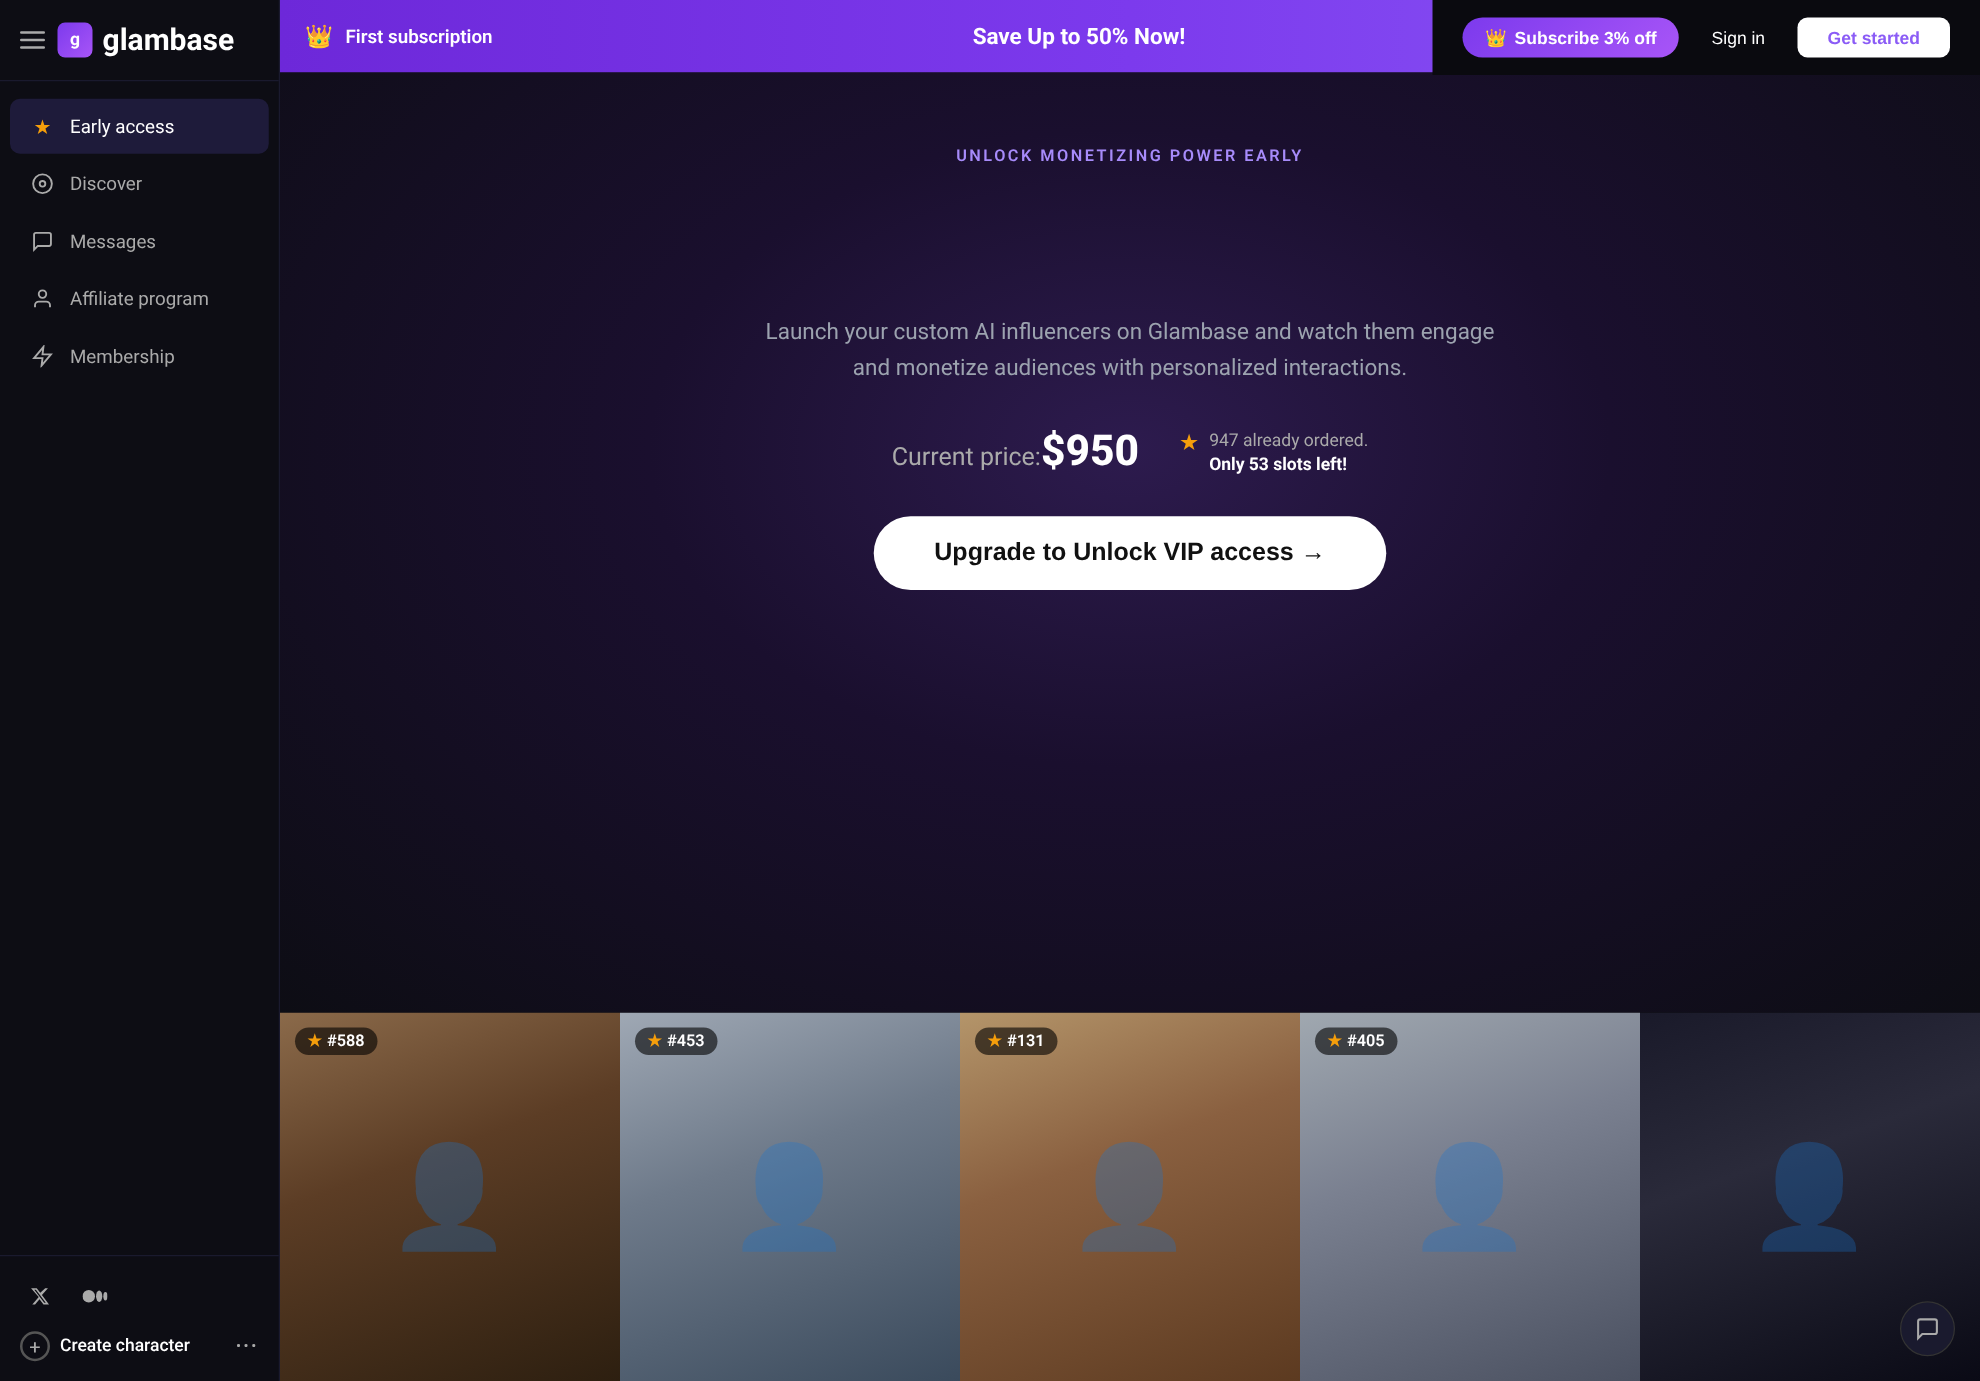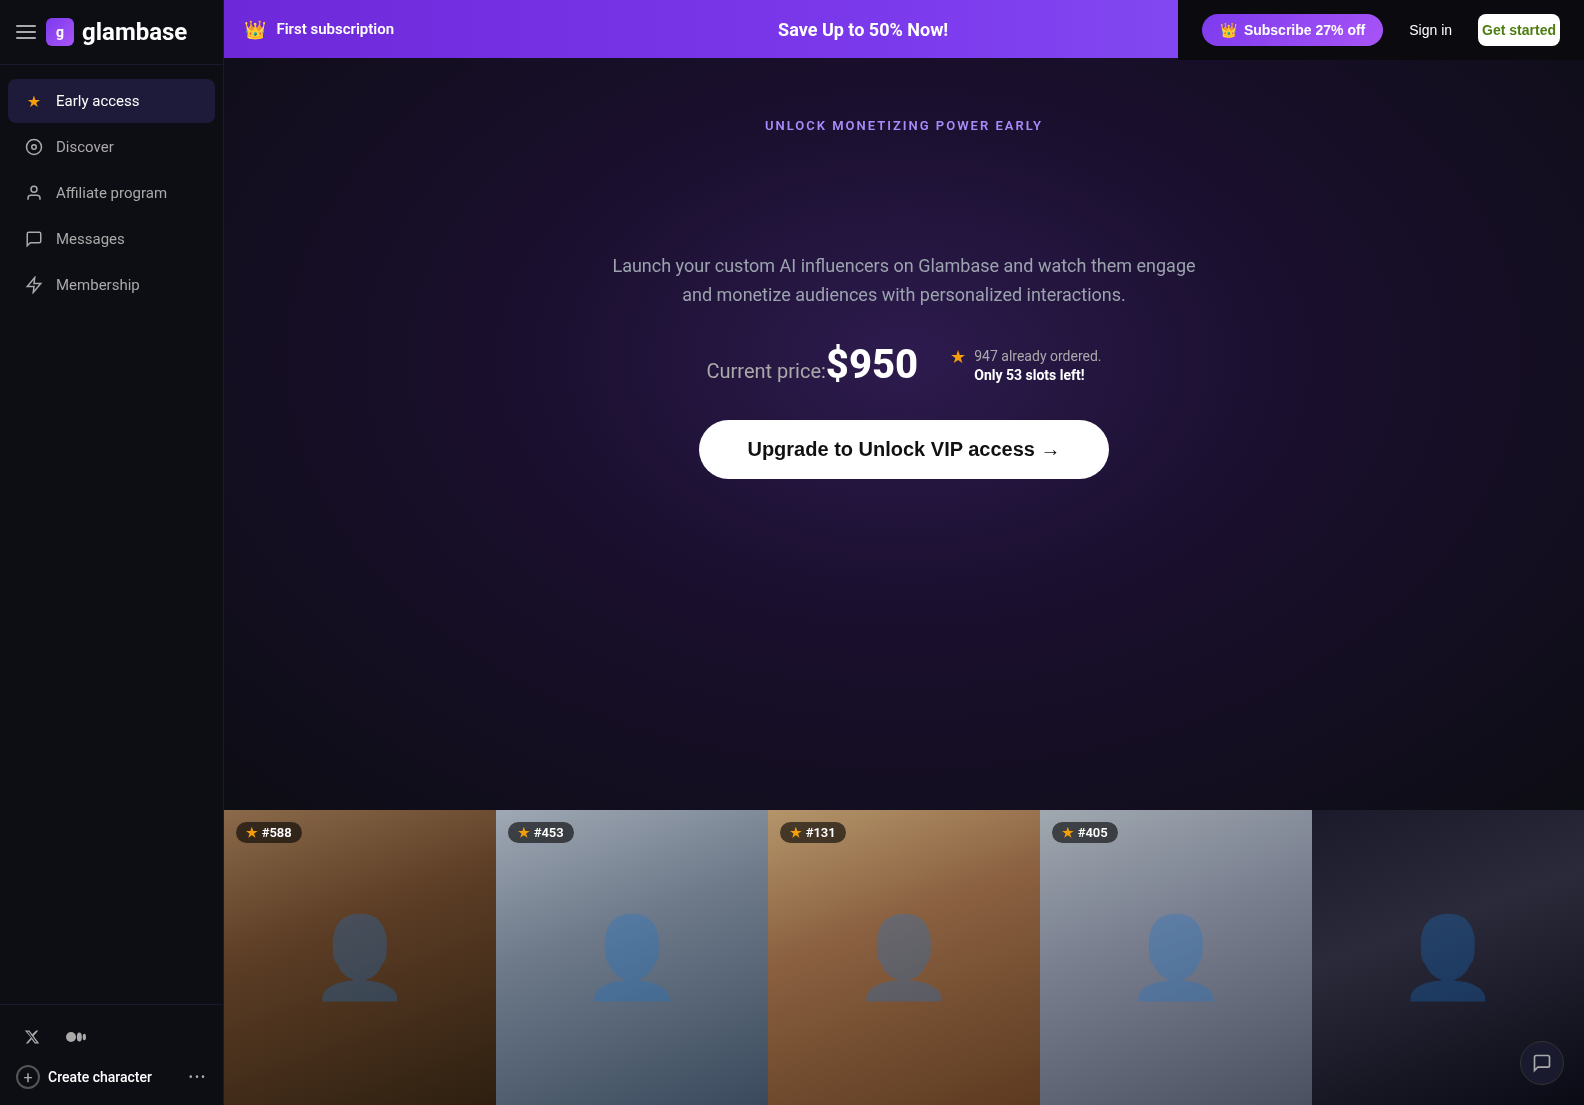--- a/index.html
+++ b/index.html
@@ -141,24 +141,24 @@
     .signin-btn {
       background: transparent;
       color: #fff;
       border: none;
       padding: 8px 14px;
       font-size: 14px;
       cursor: pointer;
     }
     .getstarted-btn {
       background: #fff;
-      color: #4d7c0f;
+      color: #8b5cf6;
       border: none;
       border-radius: 8px;
-      padding: 8px 4px;
+      padding: 8px 24px;
       font-size: 14px;
       font-weight: 600;
       cursor: pointer;
     }
 
     
     .promo-banner {
       background: linear-gradient(90deg, #6d28d9, #7c3aed, #8b5cf6);
       display: flex;
       align-items: center;
@@ -239,21 +239,21 @@
       line-height: 1.6;
       margin-bottom: 32px;
     }
     .price-row {
       display: flex; align-items: center; gap: 32px; margin-bottom: 32px;
     }
     .price-text {
       font-size: 20px; color: #aaa;
     }
     .price-amount {
-      font-size: 40px; font-weight: 800; color: #fff;
+      font-size: 34px; font-weight: 800; color: #fff;
     }
     .orders-info {
       display: flex; align-items: flex-start; gap: 8px;
     }
     .star-badge { color: #f59e0b; font-size: 18px; }
     .orders-text { font-size: 14px; color: #aaa; line-height: 1.5; }
     .orders-highlight { color: #fff; font-weight: 700; font-size: 14px; }
     .vip-btn {
       background: #fff;
       color: #111;
@@ -346,33 +346,33 @@
         <svg width="18" height="18" viewBox="0 0 24 24" fill="none" stroke="#aaa" stroke-width="2">
             <circle cx="12" cy="12" r="10"></circle>
             <circle cx="12" cy="12" r="3"></circle>
           </svg>
       </span>
       <span>Discover</span>
     </div>
     <div class="nav-item">
       <span class="nav-icon">
         <svg width="18" height="18" viewBox="0 0 24 24" fill="none" stroke="#aaa" stroke-width="2">
+            <path d="M21 15a2 2 0 0 1-2 2H7l-4 4V5a2 2 0 0 1 2-2h14a2 2 0 0 1 2 2z"></path>
+          </svg>
+      </span>
+      <span>Messages</span>
+    </div>
+    <div class="nav-item">
+      <span class="nav-icon">
+        <svg width="18" height="18" viewBox="0 0 24 24" fill="none" stroke="#aaa" stroke-width="2">
             <path d="M20 21v-2a4 4 0 0 0-4-4H8a4 4 0 0 0-4 4v2"></path>
             <circle cx="12" cy="7" r="4"></circle>
           </svg>
       </span>
       <span>Affiliate program</span>
-    </div>
-    <div class="nav-item">
-      <span class="nav-icon">
-        <svg width="18" height="18" viewBox="0 0 24 24" fill="none" stroke="#aaa" stroke-width="2">
-            <path d="M21 15a2 2 0 0 1-2 2H7l-4 4V5a2 2 0 0 1 2-2h14a2 2 0 0 1 2 2z"></path>
-          </svg>
-      </span>
-      <span>Messages</span>
     </div>
     <div class="nav-item">
       <span class="nav-icon">
         <svg width="18" height="18" viewBox="0 0 24 24" fill="none" stroke="#aaa" stroke-width="2">
             <polygon points="13 2 3 14 12 14 11 22 21 10 12 10 13 2"></polygon>
           </svg>
       </span>
       <span>Membership</span>
     </div>
   </nav>
@@ -398,21 +398,21 @@
       <span class="more-options" style="margin-left:auto;color:#aaa;cursor:pointer;letter-spacing:2px;font-size:12px;">•••</span>
     </div>
   </div>
 </aside>
 
 <main class="main">
 
   <div class="top-header">
     <button class="subscribe-btn">
       <span>👑</span>
-      <span>Subscribe 27% off</span>
+      <span>Subscribe 3% off</span>
     </button>
     <button class="signin-btn">Sign in</button>
     <button class="getstarted-btn">Get started</button>
   </div>
 
   <div class="promo-banner">
     <div class="banner-left">
       <span class="crown-icon">👑</span>
       <span>First subscription</span>
     </div>

